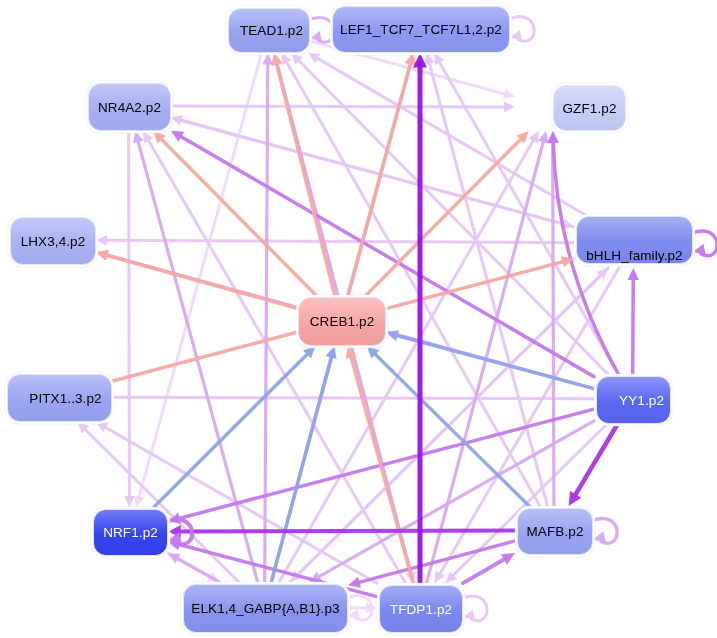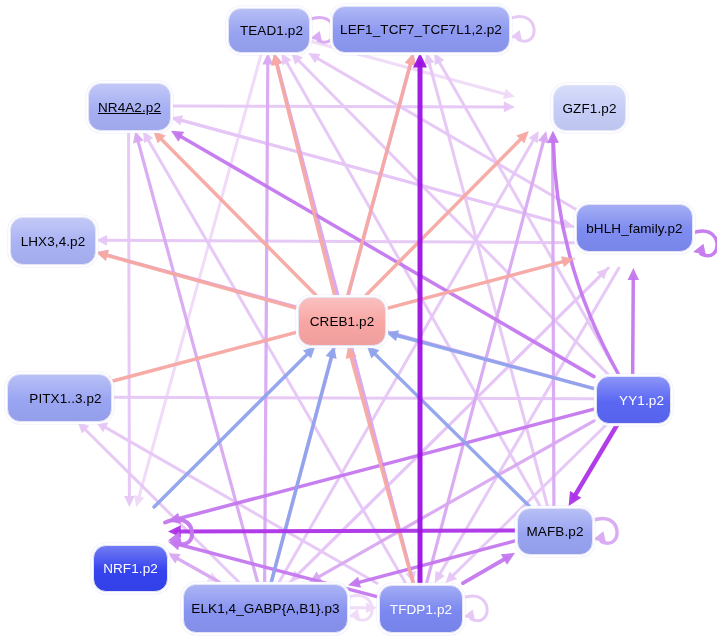--- a/index.html
+++ b/index.html
@@ -158,42 +158,42 @@
       <path d="M345,598.5 C379,583.5 379,629.5 356,618.5" stroke="#efd9f8" stroke-width="3" fill="none" stroke-linecap="round" opacity="0.95"></path>
       <polygon points="348,616.5 357.6798708887841,608.8909472615528 359.9914818472997,619.293196574873" fill="#efd9f8" opacity="0.95"></polygon>
     </svg>
 
 <div class="node" style="left: 228px; top: 8px; width: 80px; height: 43px; background-color: rgb(152, 163, 241); color: rgb(0, 0, 0); justify-content: flex-end;">
       <span>TEAD1.p2</span>
     </div>
     <div class="node" style="left: 332px; top: 6px; width: 176px; height: 45px; background-color: rgb(141, 153, 241); color: rgb(0, 0, 0);">
       <span>LEF1_TCF7_TCF7L1,2.p2</span>
     </div>
-    <div class="node" style="left: 88px; top: 83px; width: 81px; height: 46px; background-color: rgb(166, 175, 243); color: rgb(0, 0, 0); text-decoration: underline;">
+    <div class="node" style="left: 88px; top: 83px; width: 81px; height: 46px; background-color: rgb(166, 175, 243); color: rgb(0, 0, 0);">
       <span>NR4A2.p2</span>
     </div>
     <div class="node" style="left: 517px; top: 85px; width: 71px; height: 44px; background-color: rgb(197, 205, 247); color: rgb(0, 0, 0); margin-left: 36px;">
       <span>GZF1.p2</span>
     </div>
     <div class="node" style="left: 10px; top: 217px; width: 84px; height: 46px; background-color: rgb(169, 178, 243); color: rgb(0, 0, 0);">
       <span>LHX3,4.p2</span>
     </div>
-    <div class="node" style="left: 576px; top: 204px; width: 115px; height: 46px; background-color: rgb(126, 139, 240); color: rgb(0, 0, 0);">
+    <div class="node" style="left: 576px; top: 216px; width: 115px; height: 46px; background-color: rgb(126, 139, 240); color: rgb(0, 0, 0); align-items: flex-end;">
       <span>bHLH_family.p2</span>
     </div>
     <div class="node" style="left: 298px; top: 297px; width: 86px; height: 47px; background-color: rgb(248, 165, 163); color: rgb(0, 0, 0);">
       <span>CREB1.p2</span>
     </div>
     <div class="node" style="left: 7px; top: 374px; width: 91px; height: 46px; background-color: rgb(154, 165, 242); color: rgb(0, 0, 0); padding-left: 12px;">
       <span>PITX1..3.p2</span>
     </div>
     <div class="node" style="left: 596px; top: 376px; width: 73px; height: 46px; background-color: rgb(90, 103, 243); color: rgb(255, 255, 255); justify-content: flex-end;">
       <span>YY1.p2</span>
     </div>
-    <div class="node" style="left: 93px; top: 509px; width: 73px; height: 45px; background-color: rgb(53, 67, 239); color: rgb(255, 255, 255); margin-top: 36px;">
+    <div class="node" style="left: 93px; top: 509px; width: 73px; height: 45px; background-color: rgb(53, 67, 239); color: rgb(255, 255, 255);">
       <span>NRF1.p2</span>
     </div>
     <div class="node" style="left: 517px; top: 508px; width: 74px; height: 45px; background-color: rgb(153, 164, 241); color: rgb(0, 0, 0);">
       <span>MAFB.p2</span>
     </div>
     <div class="node" style="left: 183px; top: 584px; width: 163px; height: 47px; background-color: rgb(136, 148, 240); color: rgb(0, 0, 0);">
       <span>ELK1,4_GABP{A,B1}.p3</span>
     </div>
     <div class="node" style="left: 379px; top: 585px; width: 82px; height: 46px; background-color: rgb(123, 136, 240); color: rgb(255, 255, 255);">
       <span>TFDP1.p2</span>

